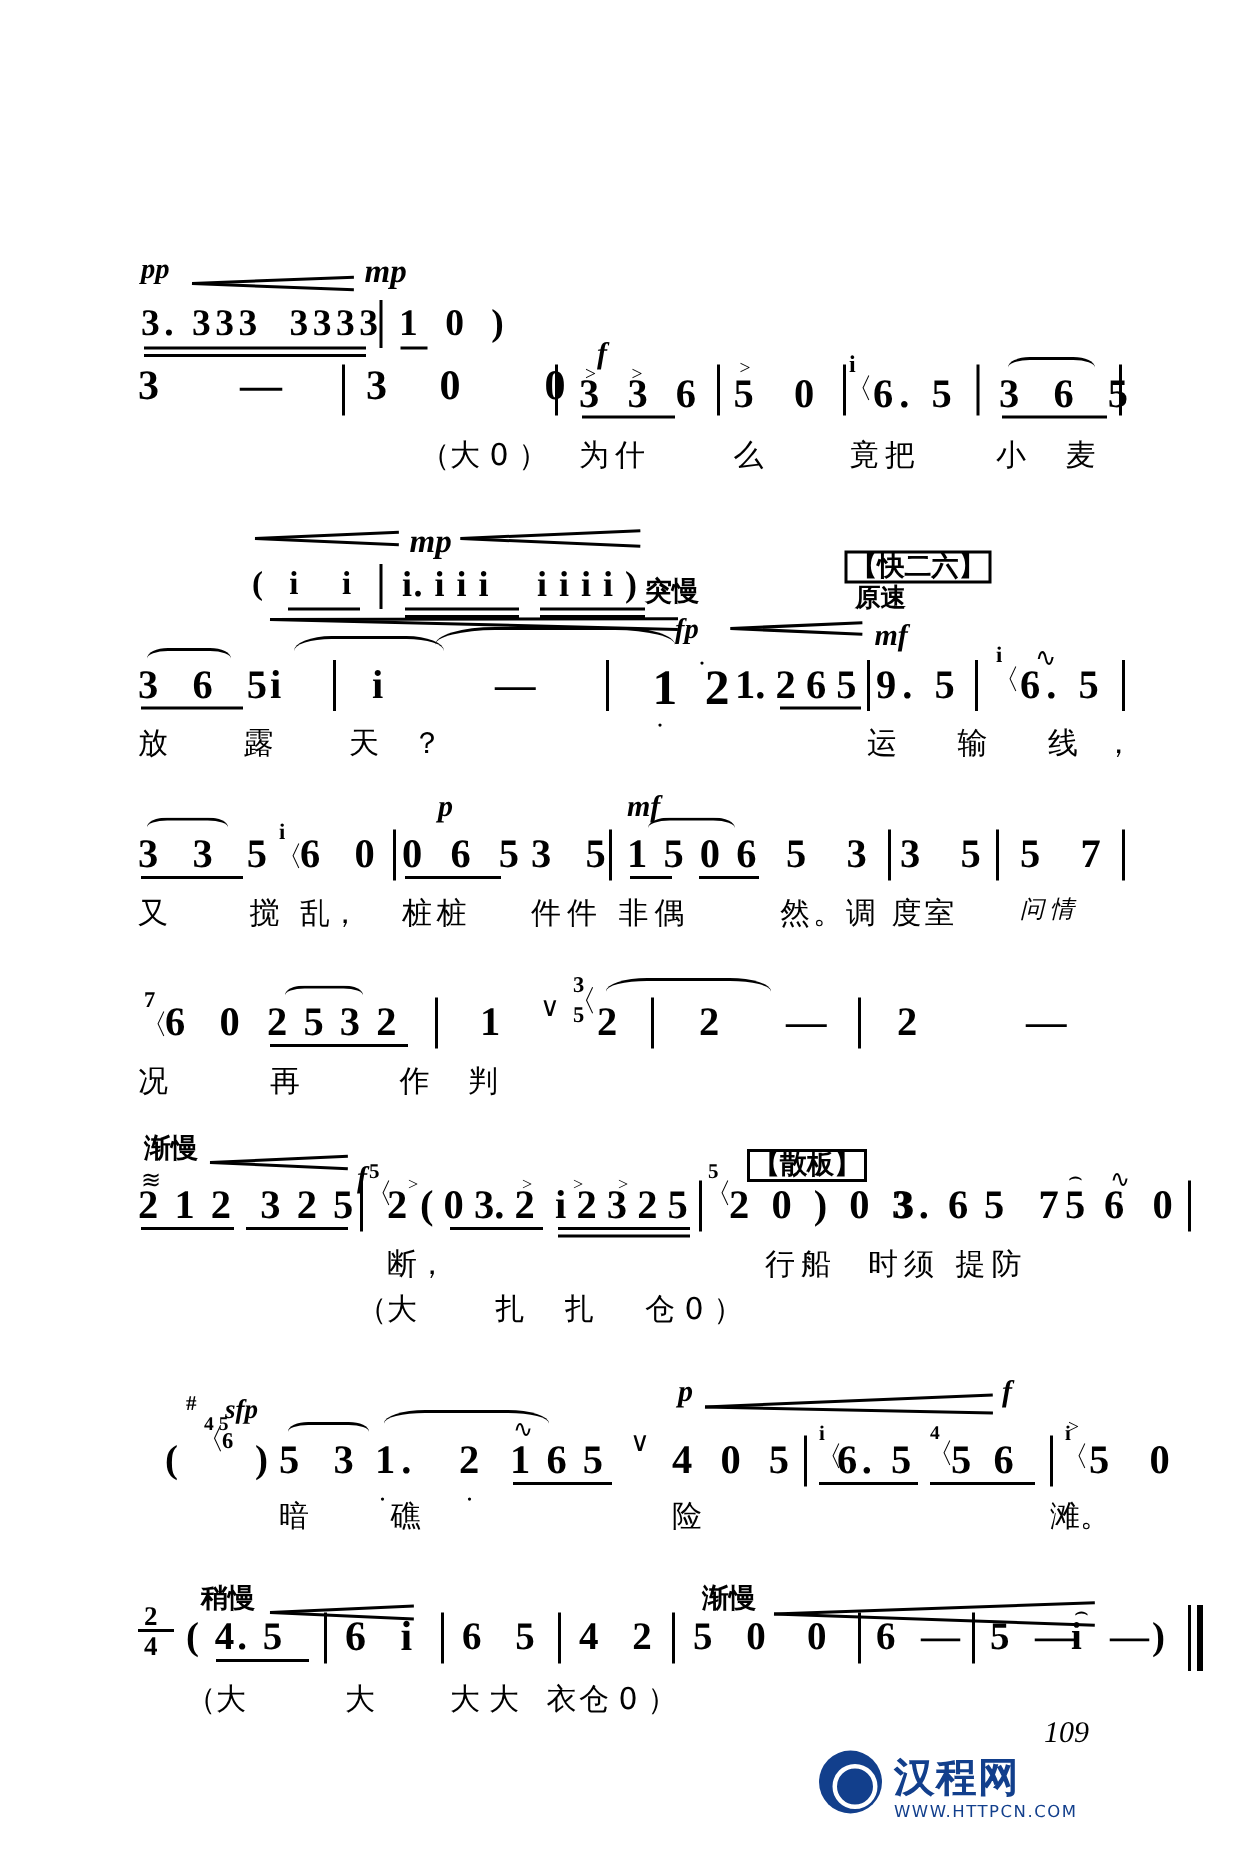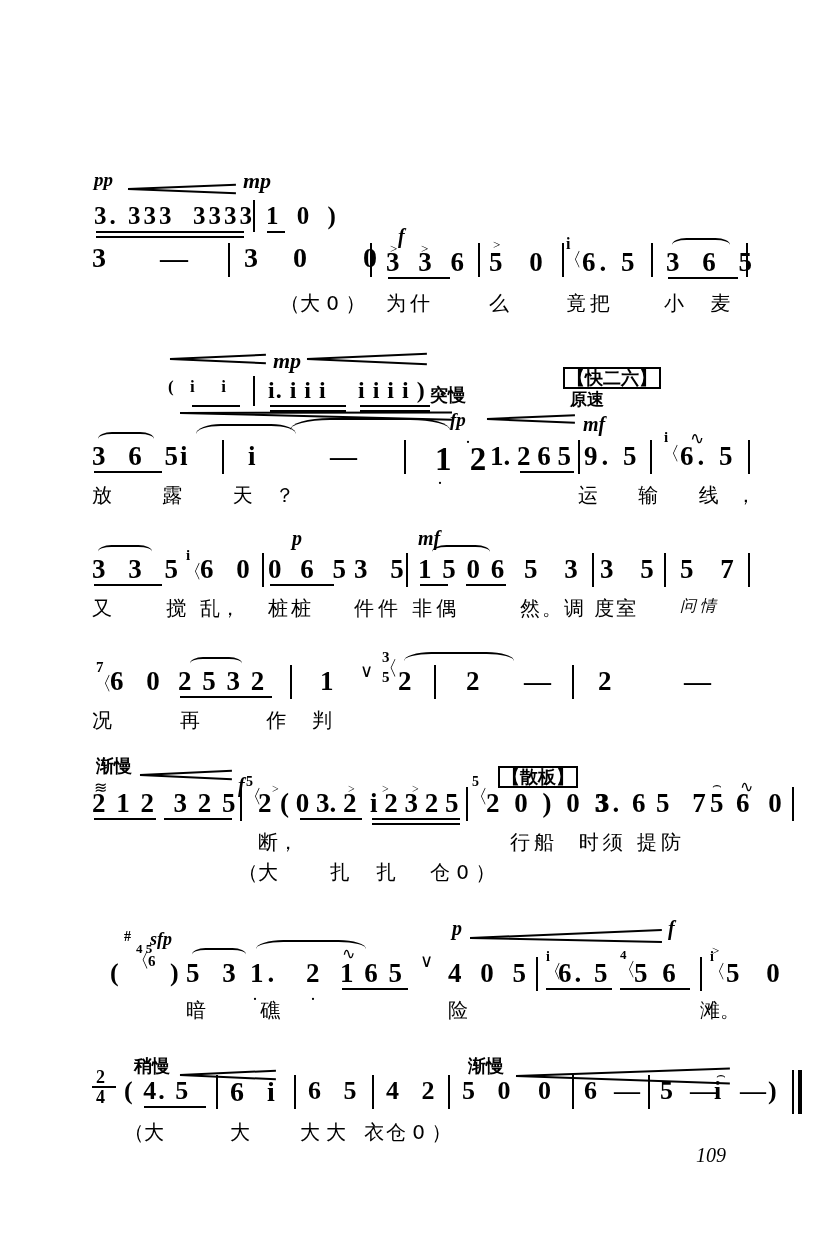--- a/index.html
+++ b/index.html
@@ -101,21 +101,21 @@
     <div class="hair" style="left:170px;top:352px;width:96px;height:12px;">
       <div class="l1" style="width:96px;transform:rotate(-2.5deg);"></div>
       <div class="l2" style="width:96px;transform:rotate(2.5deg);"></div>
     </div>
     <div class="t dyn" style="left:273px;top:350px;font-size:22px;">mp</div>
     <div class="hair" style="left:307px;top:352px;width:120px;height:12px;">
       <div class="l1" style="width:120px;transform:rotate(2.5deg);"></div>
       <div class="l2" style="width:120px;transform:rotate(-2.5deg);"></div>
     </div>
 
-    <div class="t num" style="left:168px;top:378px;font-size:17px;letter-spacing:6px;">( i  i</div>
+    <div class="t num" style="left:168px;top:378px;font-size:22px;letter-spacing:6px;">( i  i</div>
     <div class="beam" style="left:192px;top:405px;width:48px;"></div>
     <div class="barline" style="left:253px;top:376px;height:30px;"></div>
     <div class="t num" style="left:268px;top:378px;font-size:24px;letter-spacing:1px;">i. i i i</div>
     <div class="beam" style="left:270px;top:405px;width:76px;"></div>
     <div class="beam" style="left:270px;top:410px;width:76px;"></div>
     <div class="t num" style="left:358px;top:378px;font-size:24px;letter-spacing:1px;">i i i i )</div>
     <div class="beam" style="left:360px;top:405px;width:70px;"></div>
     <div class="beam" style="left:360px;top:410px;width:70px;"></div>
 
     <div class="t mark" style="left:430px;top:386px;font-size:18px;">突慢</div>
@@ -356,14 +356,19 @@
     <div class="thickbar" style="left:798px;top:1070px;height:44px;"></div>
 
     <div class="t cn" style="left:124px;top:1122px;font-size:20px;">（大</div>
     <div class="t cn" style="left:230px;top:1122px;font-size:20px;">大</div>
     <div class="t cn" style="left:300px;top:1122px;font-size:20px;letter-spacing:6px;">大大 衣</div>
     <div class="t cn" style="left:386px;top:1122px;font-size:20px;">仓 0 ）</div>
   </div>
 
   <div class="pagenum">109</div>
 
+  <div class="wm">
+    <div class="circle"></div>
+    <div class="wtext">汉程网</div>
+    <div class="wurl">WWW.HTTPCN.COM</div>
+  </div>
 
 </div>
 
 </body></html>

